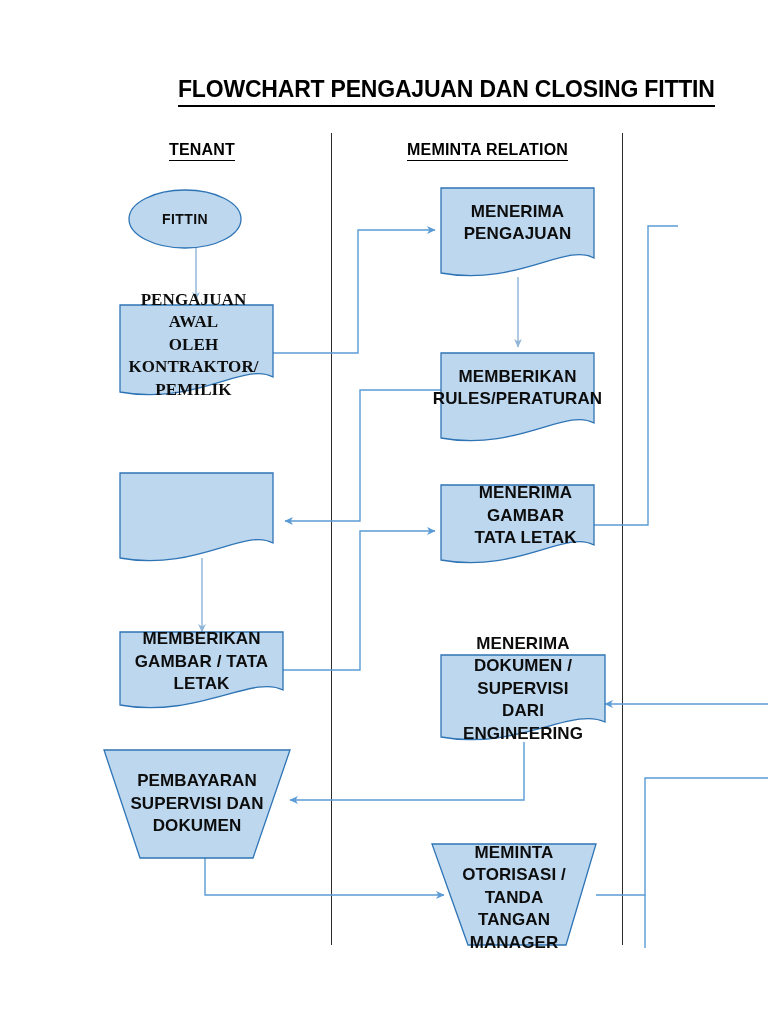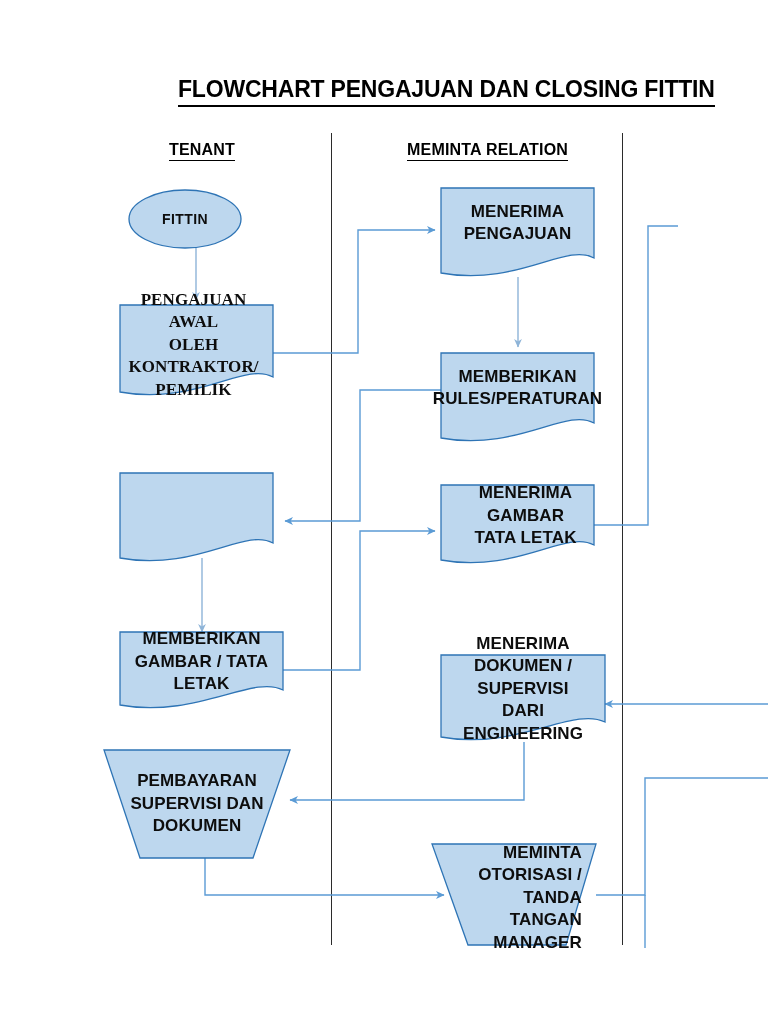--- a/index.html
+++ b/index.html
@@ -165,19 +165,19 @@
 GAMBAR / TATA LETAK</div>
 
   <div class="shape-label" style="left:443px;top:659px;width:160px;height:60px;">MENERIMA
 DOKUMEN / SUPERVISI
 DARI ENGINEERING</div>
 
   <div class="shape-label" style="left:122px;top:778px;width:150px;height:52px;">PEMBAYARAN
 SUPERVISI DAN
 DOKUMEN</div>
 
-  <div class="shape-label" style="left:464px;top:857px;width:132px;height:82px;text-align:right;">MEMINTA
+  <div class="shape-label" style="left:448px;top:857px;width:132px;height:82px;">MEMINTA
 OTORISASI /
 TANDA
 TANGAN
 MANAGER</div>
 
 </div>
 
 </body></html>

